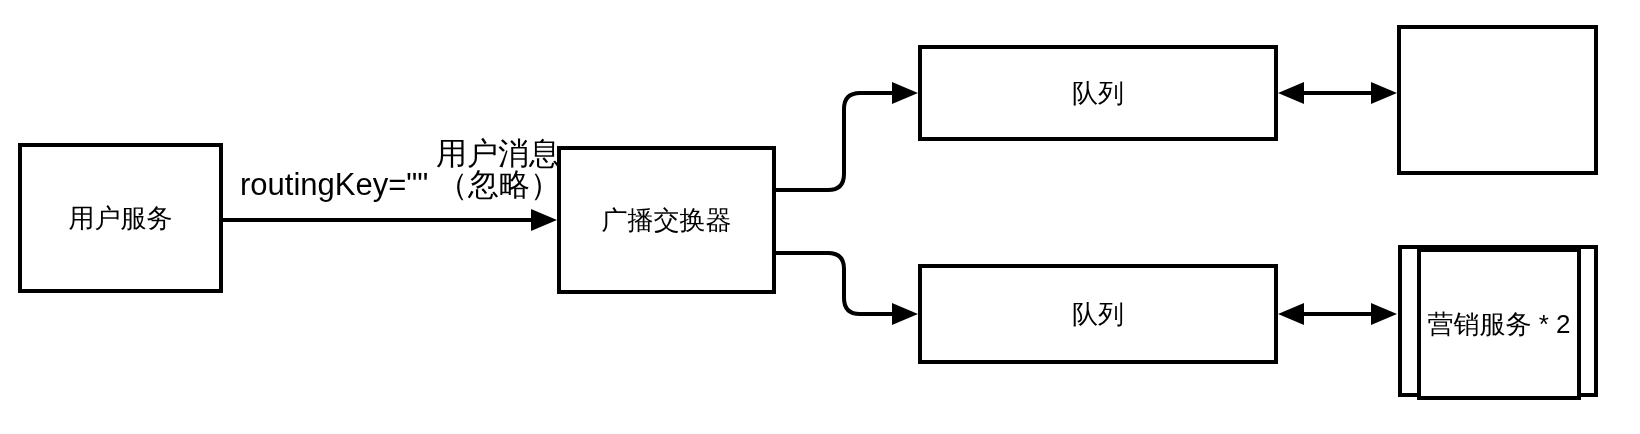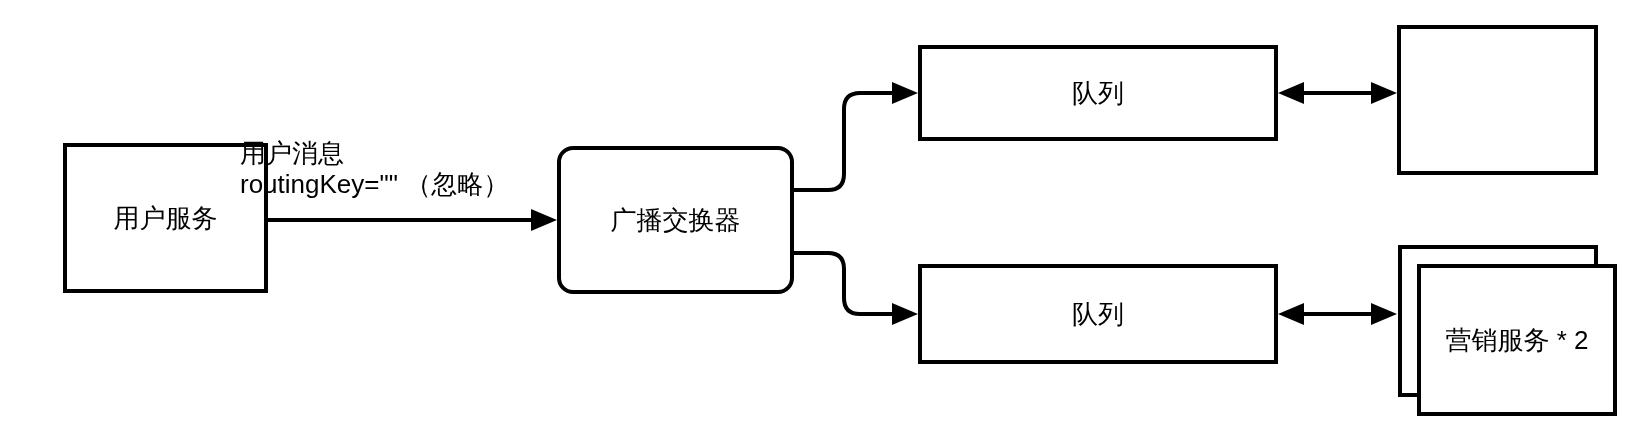--- a/index.html
+++ b/index.html
@@ -49,22 +49,22 @@
     z-index: 2;
   }
   .stack-front {
     z-index: 3;
   }
   .edge-label {
     position: absolute;
     left: 240px;
     top: 138px;
     width: 320px;
-    text-align: left;
-    font-size: 26px;
+    text-align: right;
+    font-size: 31px;
     line-height: 31px;
     z-index: 4;
     white-space: nowrap;
   }
 </style>
 </head>
 <body>
 
 <div class="canvas">
 
@@ -90,36 +90,36 @@
       <polygon points="1278,314 1304,303 1304,325"></polygon>
       <polygon points="1397,314 1371,303 1371,325"></polygon>
     </g>
   </svg>
 
   <div class="edge-label">
     <div class="line">用户消息</div>
     <div class="line">routingKey="" （忽略）</div>
   </div>
 
-  <div class="node" style="left:18px; top:143px; width:205px; height:150px;margin-left:45px;">
+  <div class="node" style="left:18px; top:143px; width:205px; height:150px;">
     <div class="line">用户服务</div>
   </div>
 
-  <div class="node" style="left:557px; top:146px; width:237px; height:148px;border-radius:16px;">
+  <div class="node" style="left:557px; top:146px; width:219px; height:148px;">
     <div class="line">广播交换器</div>
   </div>
 
   <div class="node" style="left:918px; top:45px; width:360px; height:96px;">
     <div class="line">队列</div>
   </div>
 
   <div class="node" style="left:918px; top:264px; width:360px; height:100px;">
     <div class="line">队列</div>
   </div>
 
   <div class="stack-back" style="left:1397px; top:25px; width:201px; height:150px;"></div>
 
   <div class="stack-back" style="left:1398px; top:245px; width:200px; height:152px;"></div>
-  <div class="node stack-front" style="left:1417px; top:264px; width:200px; height:152px;">
+  <div class="node stack-front" style="left:1417px; top:248px; width:164px; height:152px;">
     <div class="line">营销服务 * 2</div>
   </div>
 
 </div>
 
 </body></html>

